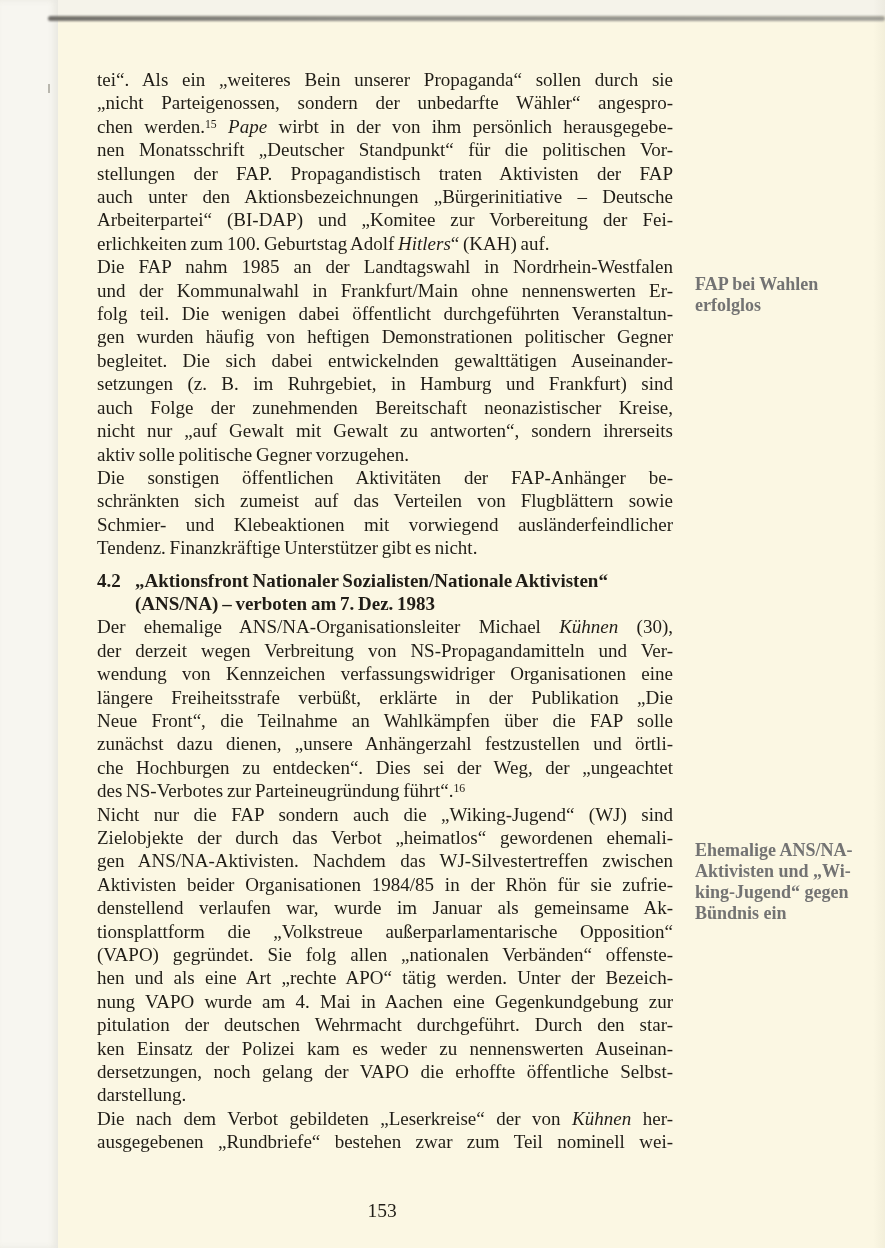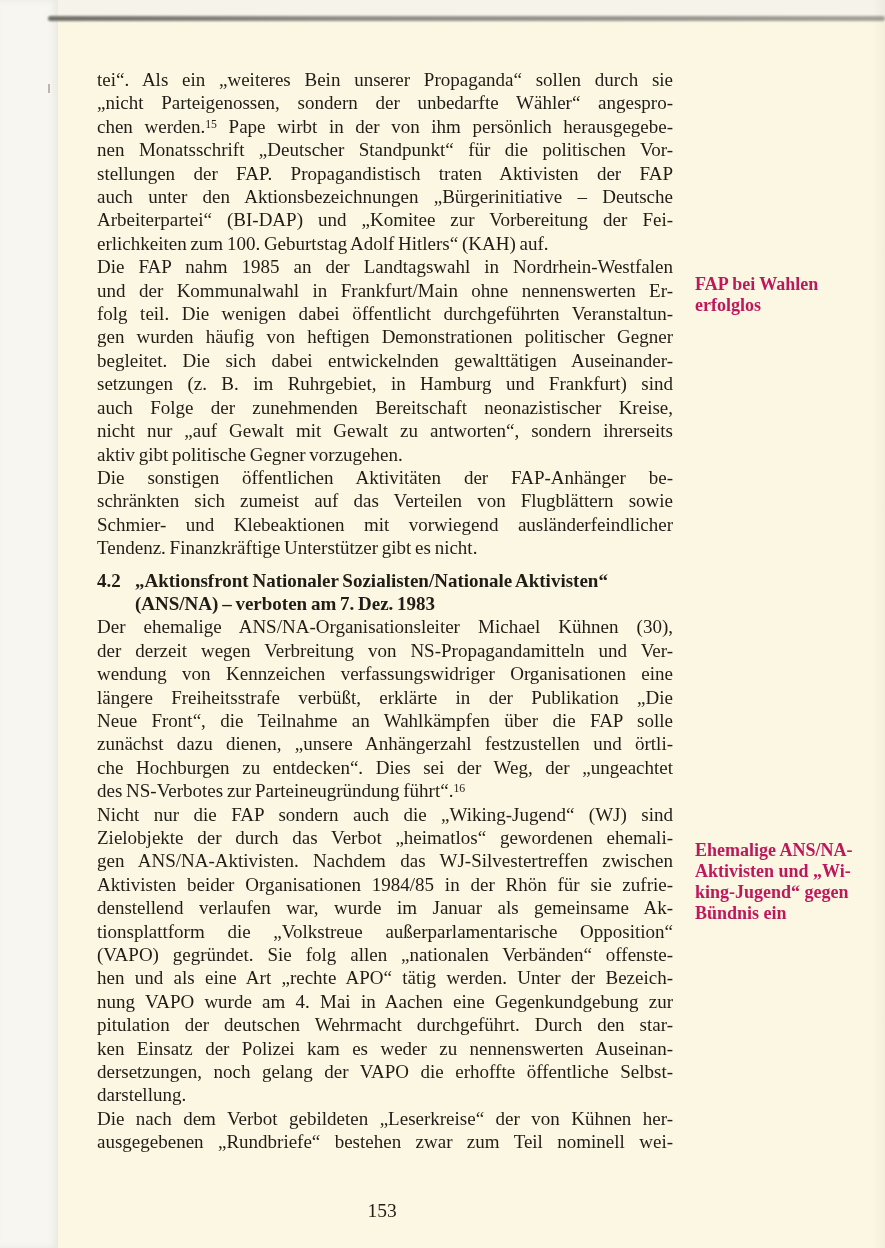--- a/index.html
+++ b/index.html
@@ -12,28 +12,28 @@
         background:linear-gradient(to right,#716f6a,#8e8d88 35%,#989791 75%,#a3a29b);
         filter:blur(1.1px);}
   .right-shade{position:absolute;right:0;top:0;width:12px;height:1248px;
         background:linear-gradient(to right,rgba(90,85,60,0),rgba(90,85,60,0.05));}
   .tick{position:absolute;left:48px;top:84px;width:2px;height:9px;background:#b9b7ae;}
 
   .content{position:absolute;left:97px;top:68px;width:576px;
         font-size:19px;line-height:23.4px;}
   .line{text-align:justify;text-align-last:justify;word-spacing:-1px;}
   .line.nj{text-align-last:left;}
-  .it{}
+  .it{font-style:italic;}
   sup{font-size:0.62em;line-height:0;position:relative;top:-0.45em;vertical-align:baseline;}
   .heading{margin-top:9px;font-weight:bold;}
   .heading .line{word-spacing:-1px;}
   .num{display:inline-block;width:38px;}
   .line.h2{padding-left:38px;}
 
-  .note{position:absolute;left:695px;width:190px;color:#be185d;font-weight:bold;
+  .note{position:absolute;left:695px;width:190px;color:#737373;font-weight:bold;
         font-size:18px;line-height:21px;}
   .note0{top:274px;}
   .note1{top:840px;}
 
   .page-number{position:absolute;top:1200px;left:97px;width:570px;text-align:center;
         font-size:19.5px;}
 </style>
 </head>
 <body>
 
@@ -57,21 +57,21 @@
       </div>
       <div class="block para">
         <div class="line"><span>Die FAP nahm 1985 an der Landtagswahl in Nordrhein-Westfalen</span></div>
         <div class="line"><span>und der Kommunalwahl in Frankfurt/Main ohne nennenswerten Er-</span></div>
         <div class="line"><span>folg teil. Die wenigen dabei öffentlicht durchgeführten Veranstaltun-</span></div>
         <div class="line"><span>gen wurden häufig von heftigen Demonstrationen politischer Gegner</span></div>
         <div class="line"><span>begleitet. Die sich dabei entwickelnden gewalttätigen Auseinander-</span></div>
         <div class="line"><span>setzungen (z. B. im Ruhrgebiet, in Hamburg und Frankfurt) sind</span></div>
         <div class="line"><span>auch Folge der zunehmenden Bereitschaft neonazistischer Kreise,</span></div>
         <div class="line"><span>nicht nur „auf Gewalt mit Gewalt zu antworten“, sondern ihrerseits</span></div>
-        <div class="line nj"><span>aktiv gibt politische Gegner vorzugehen.</span></div>
+        <div class="line nj"><span>aktiv solle politische Gegner vorzugehen.</span></div>
       </div>
       <div class="block para">
         <div class="line"><span>Die sonstigen öffentlichen Aktivitäten der FAP-Anhänger be-</span></div>
         <div class="line"><span>schränkten sich zumeist auf das Verteilen von Flugblättern sowie</span></div>
         <div class="line"><span>Schmier- und Klebeaktionen mit vorwiegend ausländerfeindlicher</span></div>
         <div class="line nj"><span>Tendenz. Finanzkräftige Unterstützer gibt es nicht.</span></div>
       </div>
       <div class="block heading">
         <div class="line nj"><span class="num">4.2</span><span>„Aktionsfront Nationaler Sozialisten/Nationale Aktivisten“</span></div>
         <div class="line nj h2"><span>(ANS/NA) – verboten am 7. Dez. 1983</span></div>

